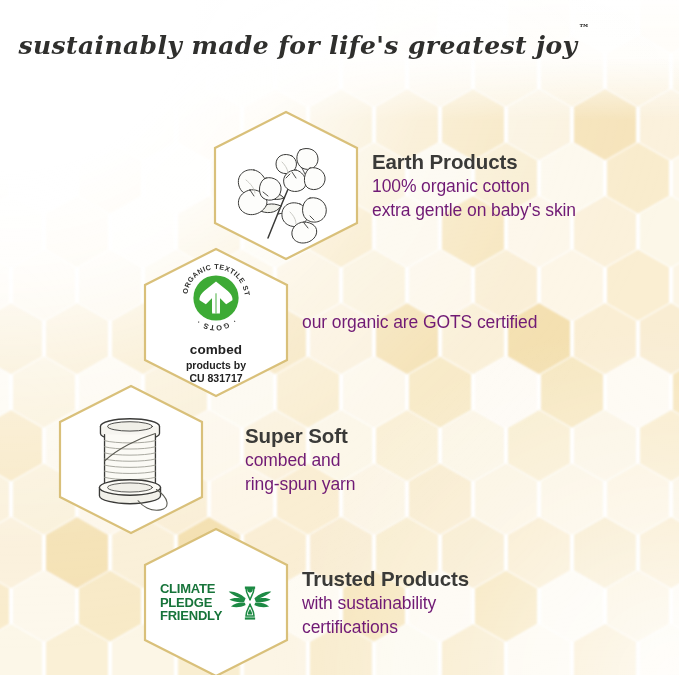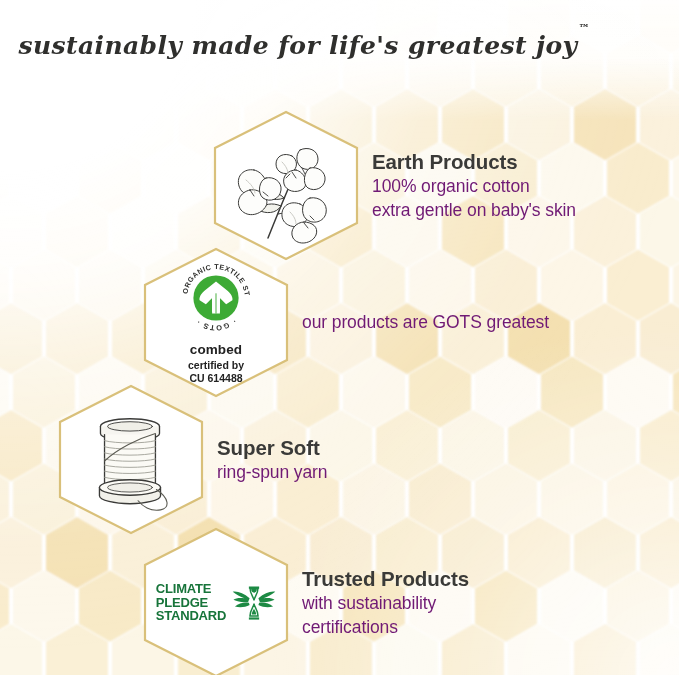--- a/index.html
+++ b/index.html
@@ -42,21 +42,21 @@
     font-size:11px;
     vertical-align:22px;
     letter-spacing:0;
     margin-left:1px;
   }
 
   
   .row{position:absolute;z-index:4;display:flex;align-items:center;}
   #row-earth{left:212px;top:110px;}
   #row-resp {left:142px;top:247px;}
-  #row-soft {left:57px;top:384px;}
+  #row-soft {left:57px;top:384px;gap:28px;}
   #row-trust{left:142px;top:527px;}
 
   
   .hex{
     position:relative;
     width:148px;height:151px;
     flex:0 0 148px;
   }
   .hex svg.hexbg{position:absolute;left:0;top:0;}
   .hex .inner{
@@ -430,28 +430,28 @@
             <line x1="50" y1="44" x2="50" y2="70" stroke="#3daa35" stroke-width="1.2"></line>
             <text font-family="'Liberation Sans', sans-serif" font-size="9.2" font-weight="700" fill="#2f2f2d" letter-spacing="0.6">
               <textPath href="#ringTop" startOffset="50%" text-anchor="middle">GLOBAL ORGANIC TEXTILE STANDARD</textPath>
             </text>
             <text font-family="'Liberation Sans', sans-serif" font-size="9.5" font-weight="700" fill="#2f2f2d" letter-spacing="1.4">
               <textPath href="#ringBot" startOffset="50%" text-anchor="middle">· GOTS ·</textPath>
             </text>
           </svg>
           <div class="gots-organic">combed</div>
           <div class="gots-cert">
-            <div>certified by</div>
-            <div>CU 614488</div>
+            <div>products by</div>
+            <div>CU 831717</div>
           </div>
         </div>
       </div>
     </div>
     <div class="txt">
-      <p>our products are GOTS greatest</p>
+      <p>our organic are GOTS certified</p>
     </div>
   </div>
 
   <div class="row" id="row-soft">
     <div class="hex">
       <svg class="hexbg" width="148" height="151" viewBox="0 0 148 151" xmlns="http://www.w3.org/2000/svg">
         <polygon points="74,2 145,38 145,113 74,149 3,113 3,38" fill="#ffffff" stroke="#d9c07a" stroke-width="2.2"></polygon>
       </svg>
       <div class="inner">
         <svg width="112" height="112" viewBox="0 0 110 110" xmlns="http://www.w3.org/2000/svg">
@@ -480,35 +480,36 @@
             <ellipse cx="54" cy="82" rx="30" ry="7.6" fill="#fbfaf5" stroke-width="1.3"></ellipse>
             <ellipse cx="54" cy="82" rx="22" ry="4.5" fill="#f0efe8" stroke-width="0.8"></ellipse>
 
             <path d="M80 84 C92 92 94 102 84 104 C74 106 66 100 62 95" fill="none" stroke="#5a5a52" stroke-width="1.1"></path>
           </g>
         </svg>
       </div>
     </div>
     <div class="txt">
       <h3>Super Soft</h3>
+      <p>combed and</p>
       <p>ring-spun yarn</p>
     </div>
   </div>
 
   <div class="row" id="row-trust">
     <div class="hex">
       <svg class="hexbg" width="148" height="151" viewBox="0 0 148 151" xmlns="http://www.w3.org/2000/svg">
         <polygon points="74,2 145,38 145,113 74,149 3,113 3,38" fill="#ffffff" stroke="#d9c07a" stroke-width="2.2"></polygon>
       </svg>
       <div class="inner">
         <div class="cpf">
           <div class="cpf-text">
             <span>CLIMATE</span>
             <span>PLEDGE</span>
-            <span>STANDARD</span>
+            <span>FRIENDLY</span>
           </div>
           <svg width="44" height="40" viewBox="0 0 60 54" xmlns="http://www.w3.org/2000/svg">
             <g fill="#1d8a44">
 
               <path d="M24 22 C16 15 8 12 1 13 C6 17 11 20 17 22 C10 21 5 22 2 24 C8 27 15 28 22 27 Z"></path>
               <path d="M23 28 C16 27 9 29 4 33 C11 35 18 34 24 31 Z"></path>
 
               <path d="M36 22 C44 15 52 12 59 13 C54 17 49 20 43 22 C50 21 55 22 58 24 C52 27 45 28 38 27 Z"></path>
               <path d="M37 28 C44 27 51 29 56 33 C49 35 42 34 36 31 Z"></path>
 

